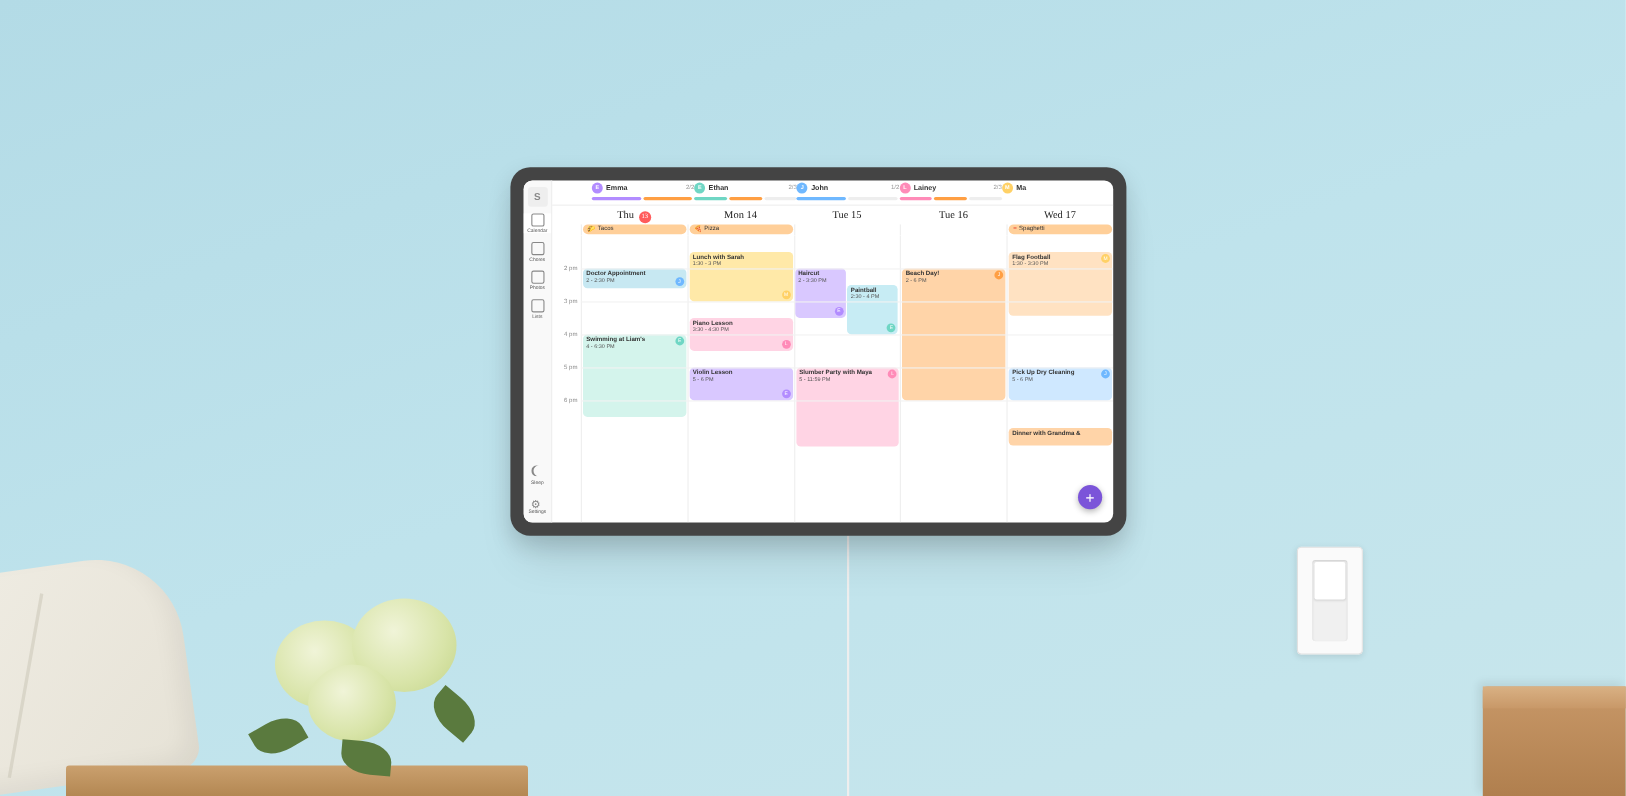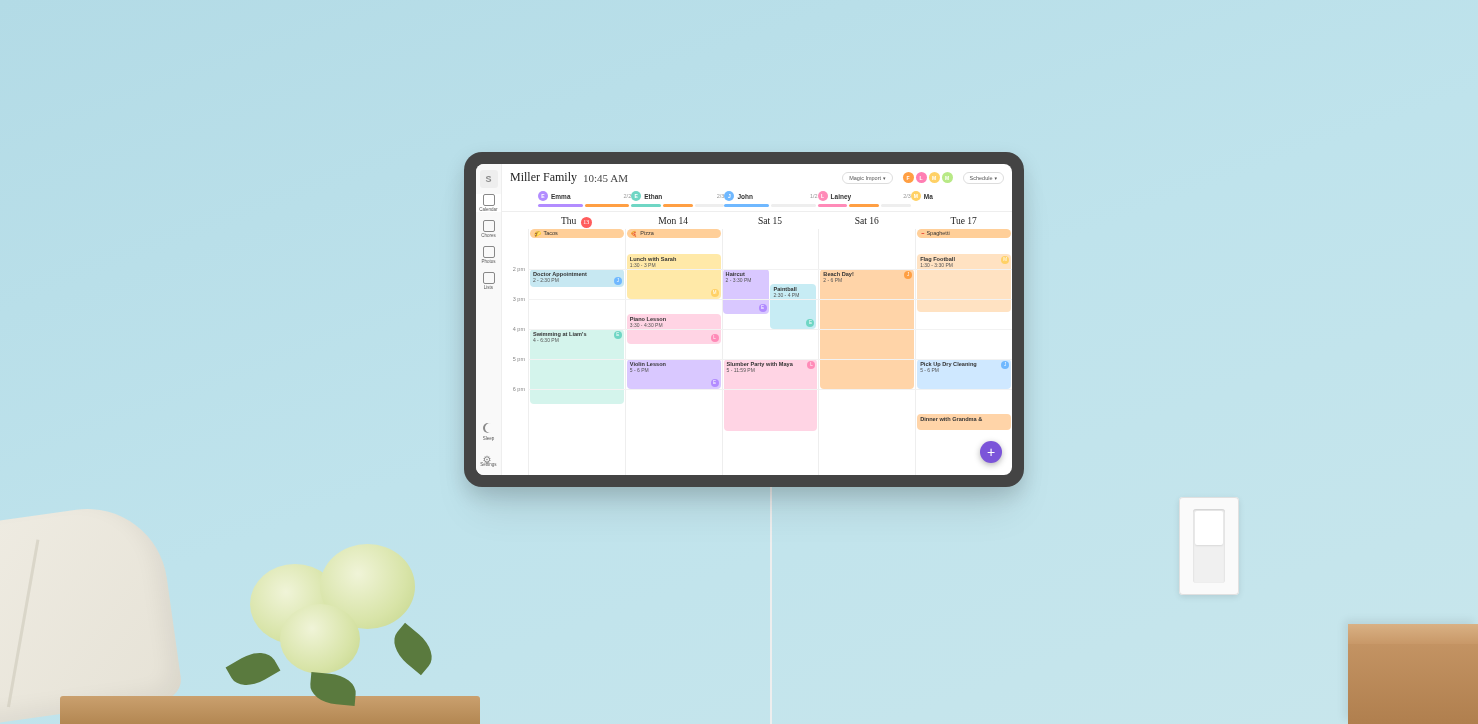--- a/index.html
+++ b/index.html
@@ -162,39 +162,20 @@
           <div class="nav-icon moon"></div>
           <div class="nav-label">Sleep</div>
         </div>
     <div class="nav-item">
           <div class="nav-icon gear"></div>
           <div class="nav-label">Settings</div>
         </div>
   </div>
 
   <div class="main">
-    <div class="topbar">
-      <span class="family-name">Miller Family</span>
-      <span class="time">10:45 AM</span>
-      <div class="topbar-spacer"></div>
-      <div class="pill-btn">
-            <span>Magic Import</span>
-            <span class="caret">▾</span>
-          </div>
-      <div class="avatars" id="top-avatars">
-            <div class="avatar" style="background: rgb(255, 159, 67);">F</div>
-            <div class="avatar" style="background: rgb(255, 126, 179);">L</div>
-            <div class="avatar" style="background: rgb(255, 209, 102);">M</div>
-            <div class="avatar" style="background: rgb(184, 233, 134);">M</div>
-          </div>
-      <div class="pill-btn">
-            <span>Schedule</span>
-            <span class="caret">▾</span>
-          </div>
-    </div>
 
     <div class="people-row" id="people-row">
           <div class="person">
             <div class="person-head">
               <div class="person-left">
                 <div class="avatar" style="background:#b28cff">E</div>
                 <span class="person-name">Emma</span>
               </div>
               <span class="person-count">2/2</span>
             </div>
@@ -257,27 +238,27 @@
         </div>
 
     <div class="days" id="days-row">
           <div class="day-col">
             <div class="day-label">Thu <span class="today-badge">13</span></div>
           </div>
           <div class="day-col">
             <div class="day-label">Mon 14</div>
           </div>
           <div class="day-col">
-            <div class="day-label">Sat 15</div>
-          </div>
-          <div class="day-col">
-            <div class="day-label">Sat 16</div>
-          </div>
-          <div class="day-col">
-            <div class="day-label">Tue 17</div>
+            <div class="day-label">Tue 15</div>
+          </div>
+          <div class="day-col">
+            <div class="day-label">Tue 16</div>
+          </div>
+          <div class="day-col">
+            <div class="day-label">Wed 17</div>
           </div>
         </div>
     <div class="meal-row" id="meal-row">
           <div class="day-col">
             <div class="meal-chip orange">
               <span class="meal-icon">🌮</span>
               <span>Tacos</span>
             </div>
           </div>
           <div class="day-col">

